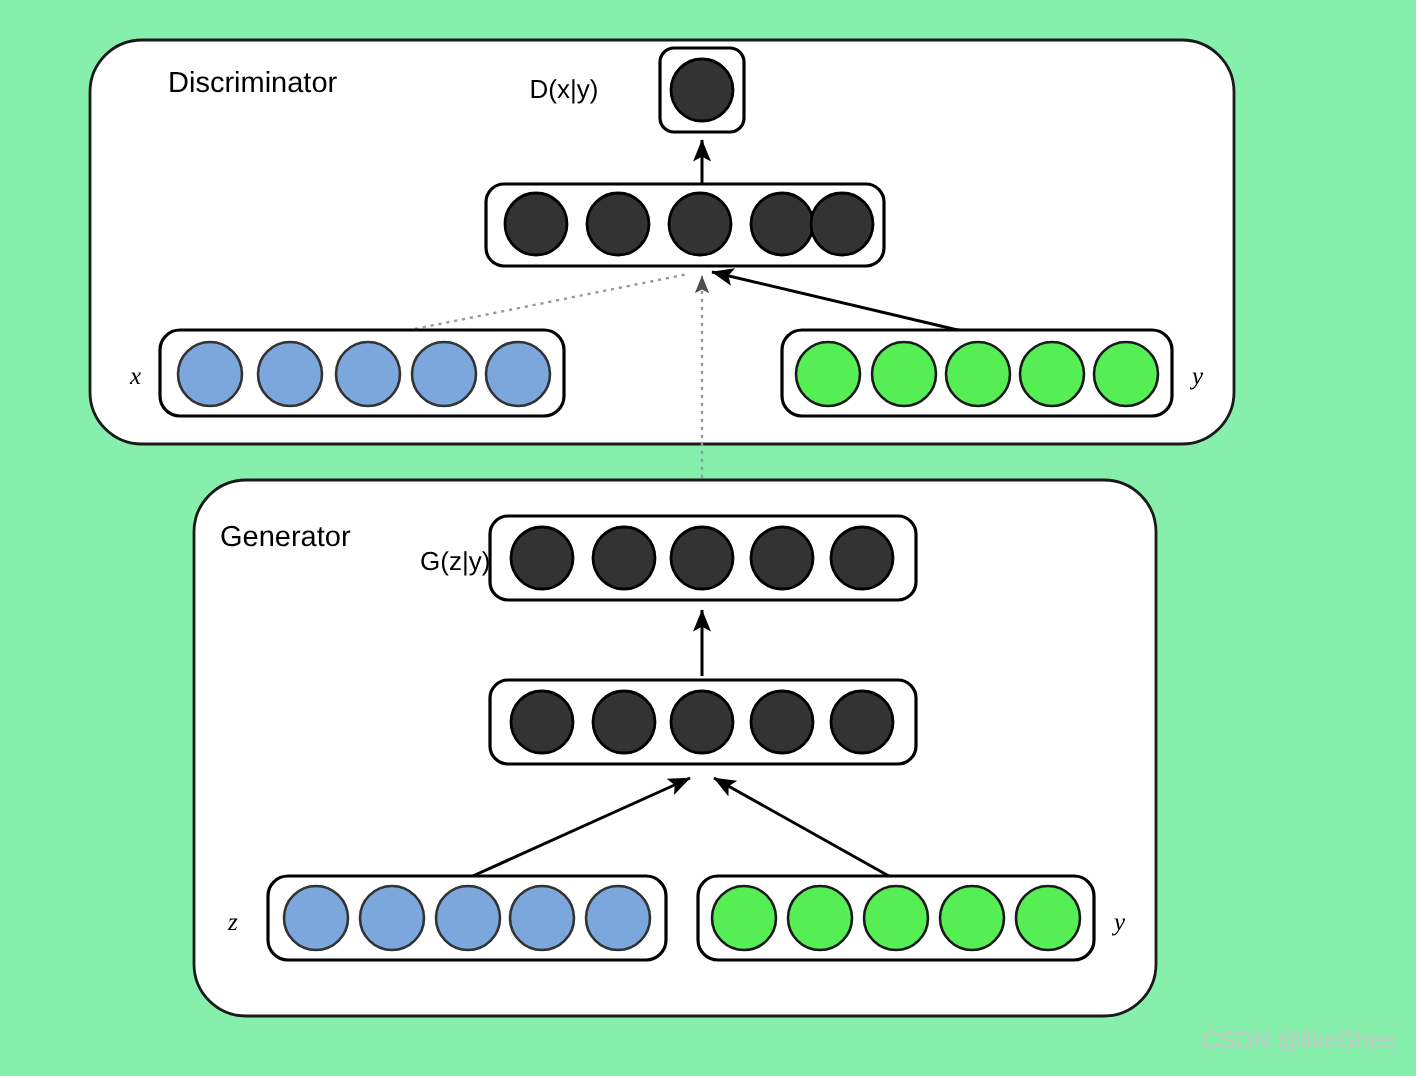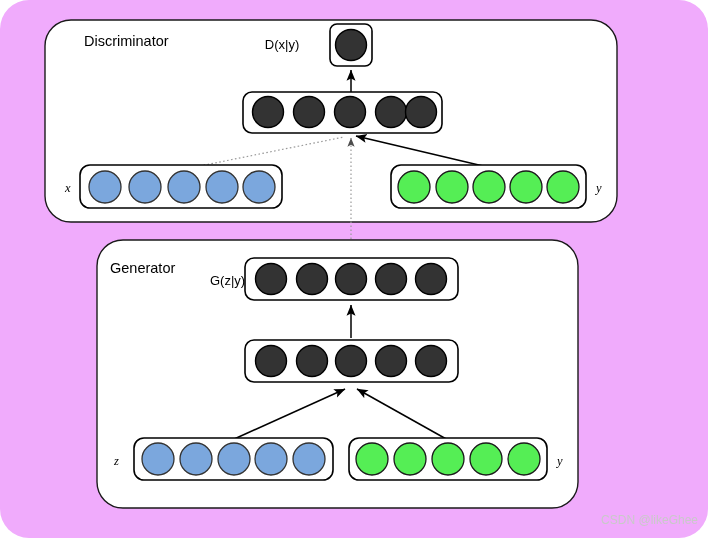--- a/index.html
+++ b/index.html
@@ -7,23 +7,22 @@
     padding: 0;
     background: #ffffff;
   }
   body {
     font-family: "Liberation Sans", sans-serif;
   }
   #canvas {
     position: relative;
     width: 708px;
     height: 538px;
-    background: #f0abfc;
+    background: #86efac;
     overflow: hidden;
-    border-radius: 29px;
   }
   #diagram-svg {
     position: absolute;
     left: 0;
     top: 0;
     width: 708px;
     height: 538px;
   }
   .panel-title {
     font-size: 14.5px;

